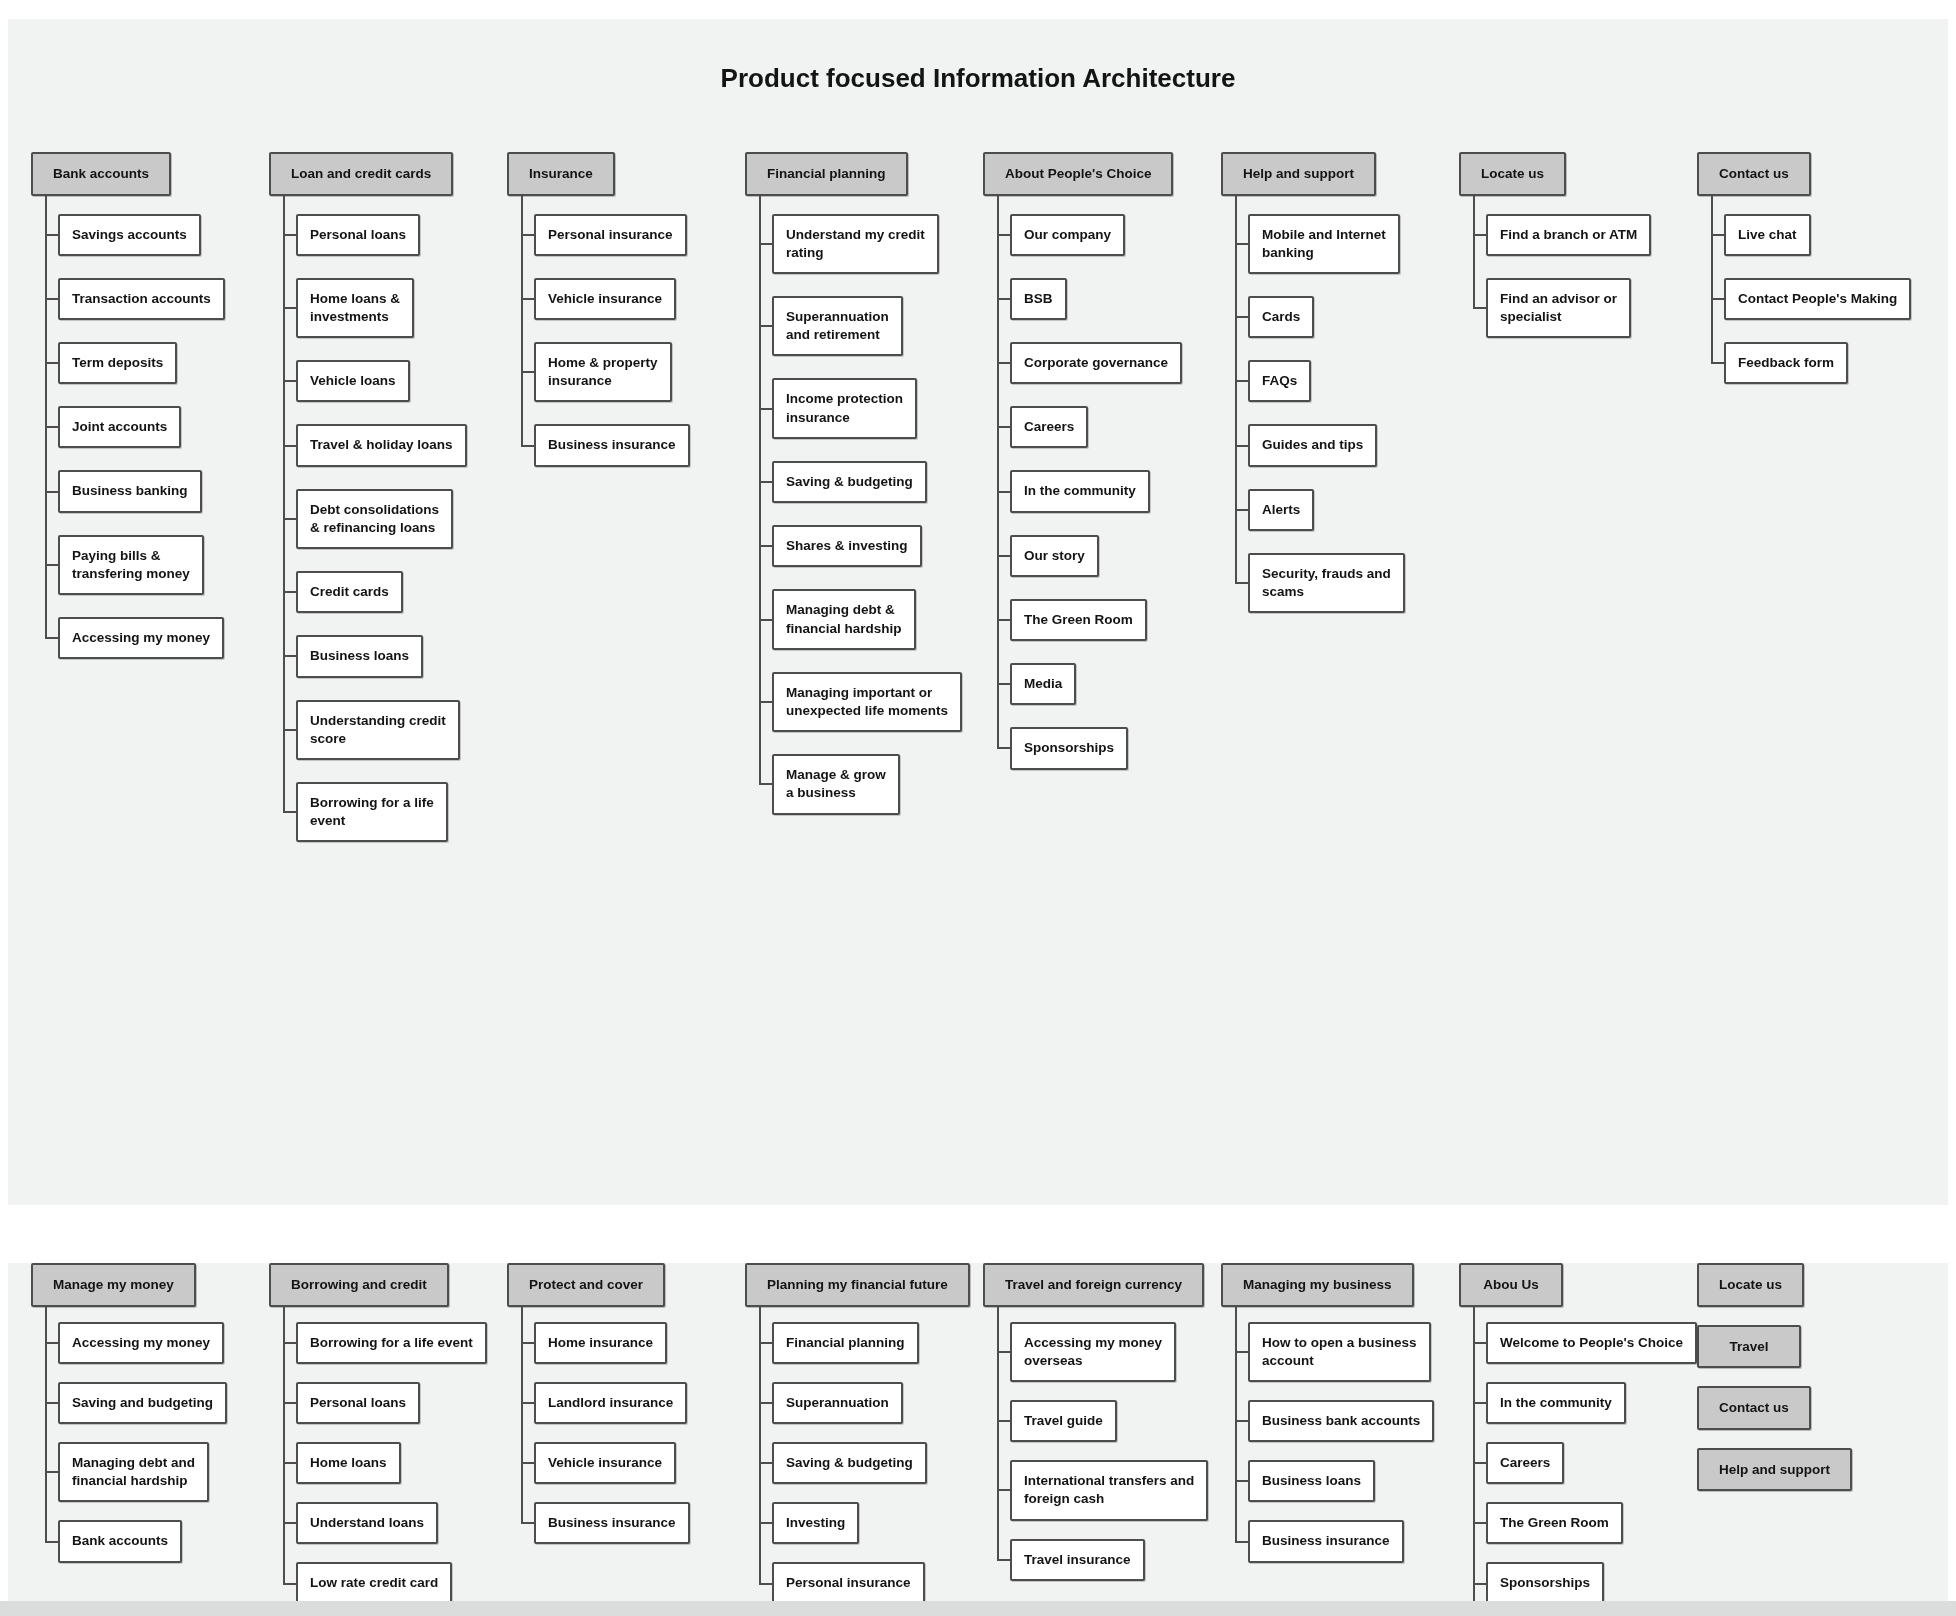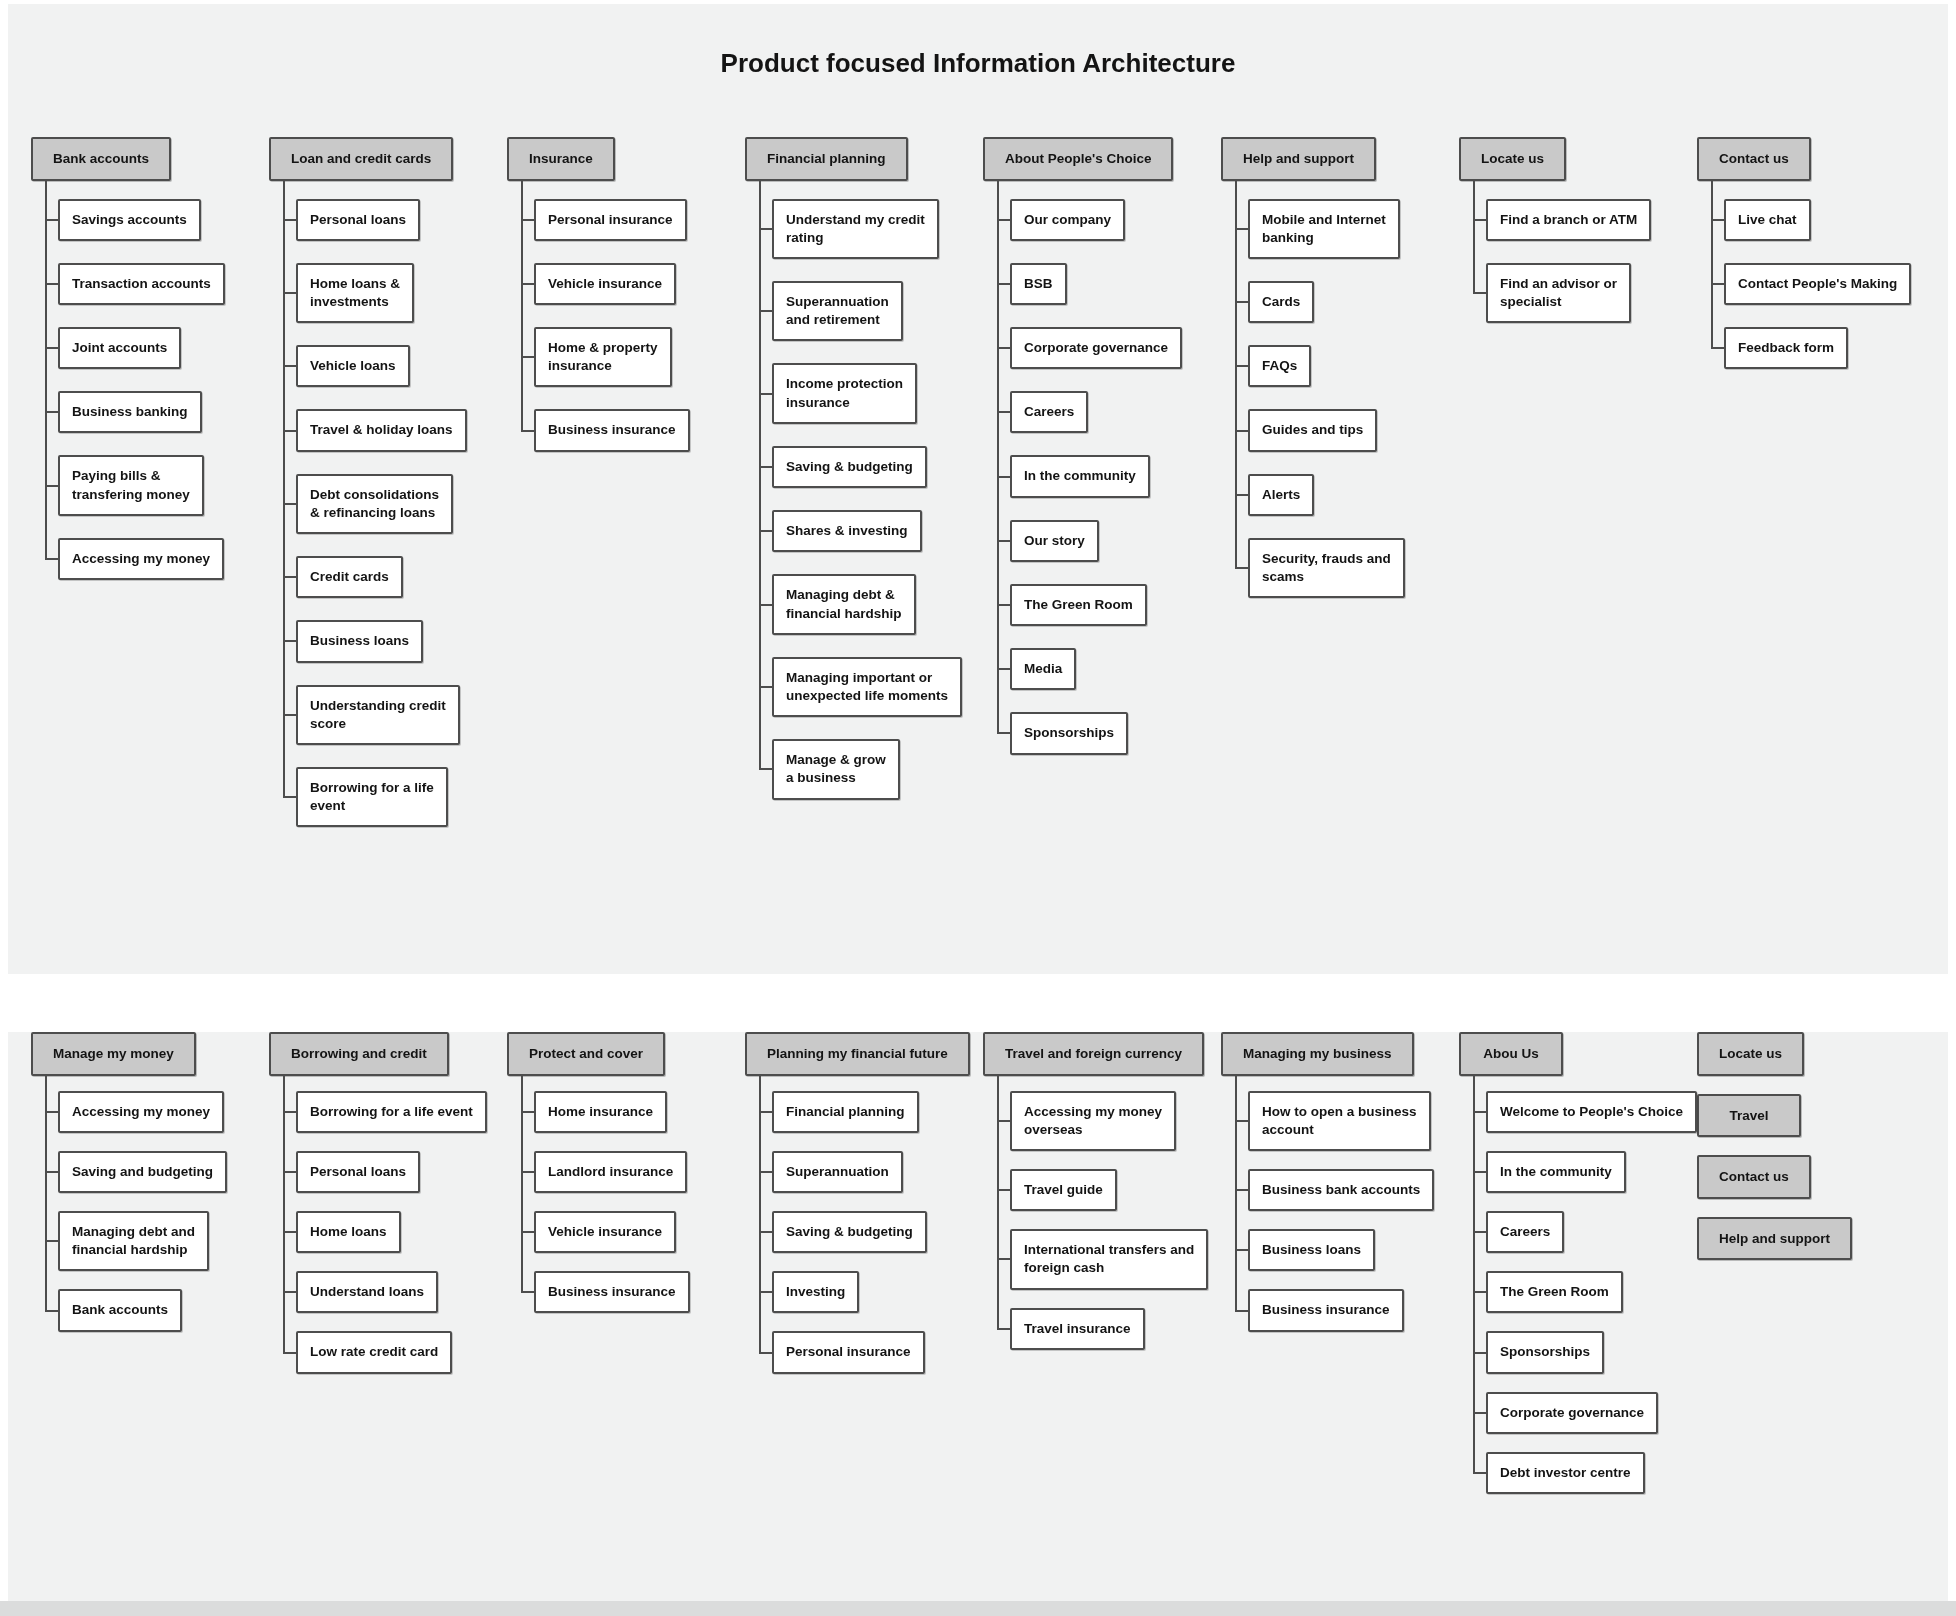--- a/index.html
+++ b/index.html
@@ -6,21 +6,21 @@
   body{
     width:1956px;height:1616px;
     background:var(--page-bg,#fff);
     font-family:"Liberation Sans",sans-serif;
     position:relative;overflow:hidden;
   }
   .panel{
     background:var(--panel-bg,#f1f2f2);
     margin:0 8px;
   }
-  .panel.top{margin-top:4px;height:970px;}
+  .panel.top{margin-top:19px;height:1186px;}
   .panel.bottom{margin-top:30px;height:593px;}
   .panel-title{
     text-align:center;
     font-size:26px;font-weight:bold;color:var(--text,#141414);
     padding-top:44px;
   }
   .columns{
     display:flex;align-items:flex-start;
     padding-left:23px;margin-top:58px;
   }
@@ -78,20 +78,23 @@
       <div class="column">
         <div class="hbox">Bank accounts</div>
         <div class="children">
           <div class="node">
             <div class="box">Savings accounts</div>
           </div>
           <div class="node">
             <div class="box">Transaction accounts</div>
           </div>
           <div class="node">
+            <div class="box">Term deposits</div>
+          </div>
+          <div class="node">
             <div class="box">Joint accounts</div>
           </div>
           <div class="node">
             <div class="box">Business banking</div>
           </div>
           <div class="node">
             <div class="box">Paying bills &amp;
 transfering money</div>
           </div>
           <div class="node">

